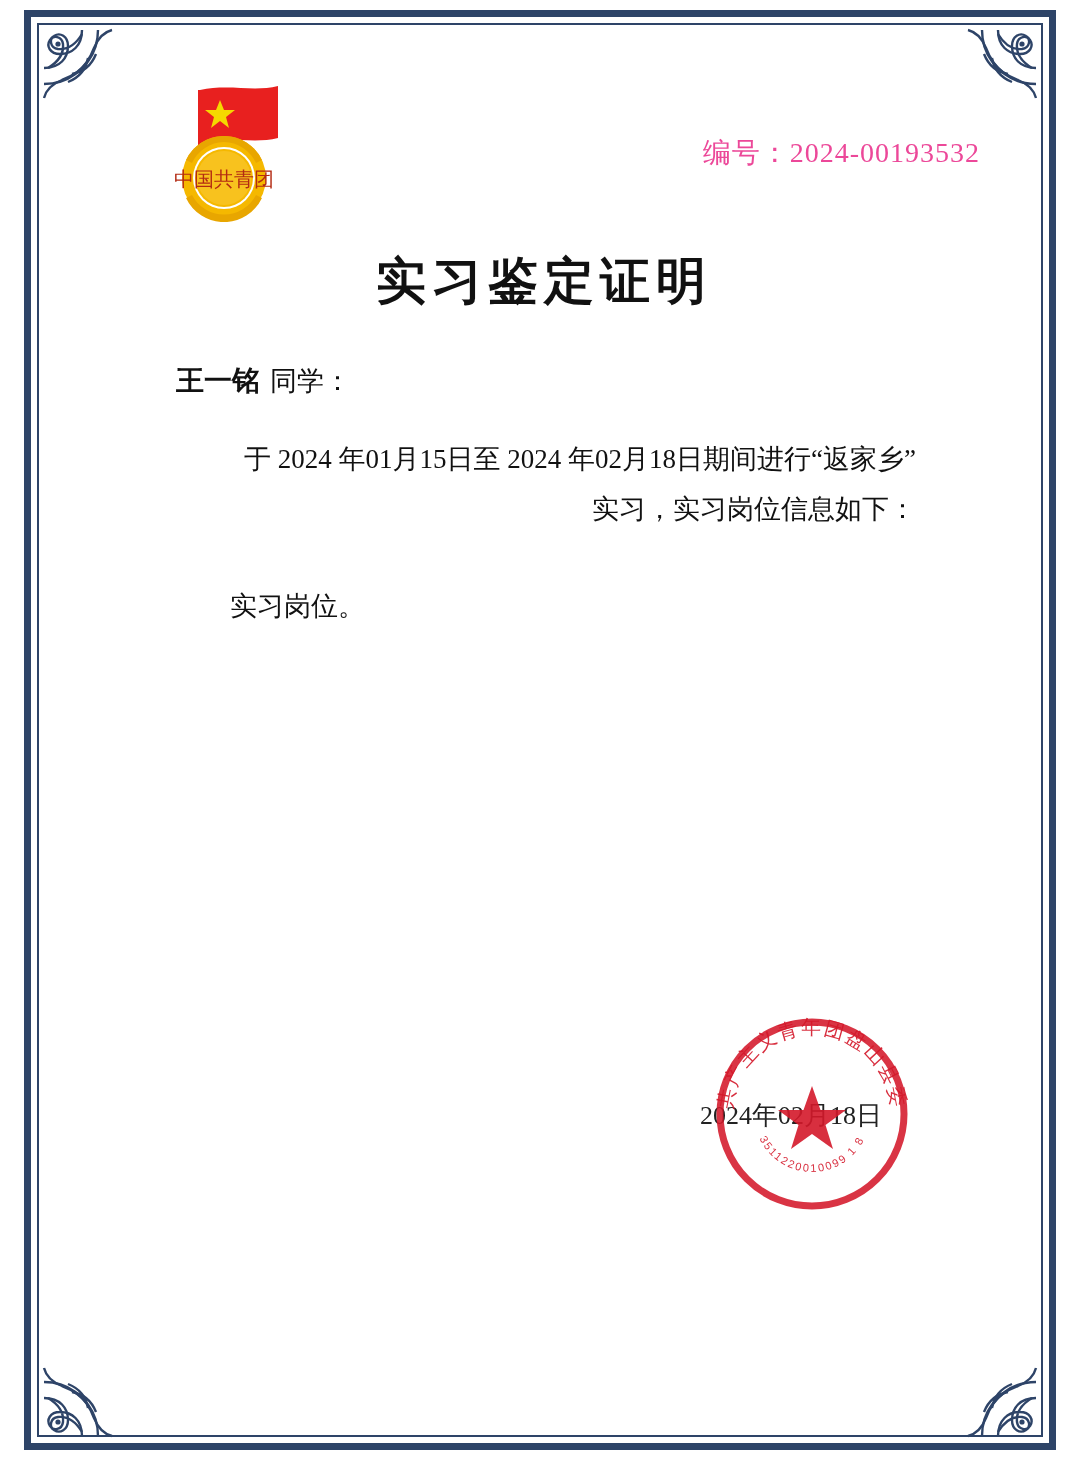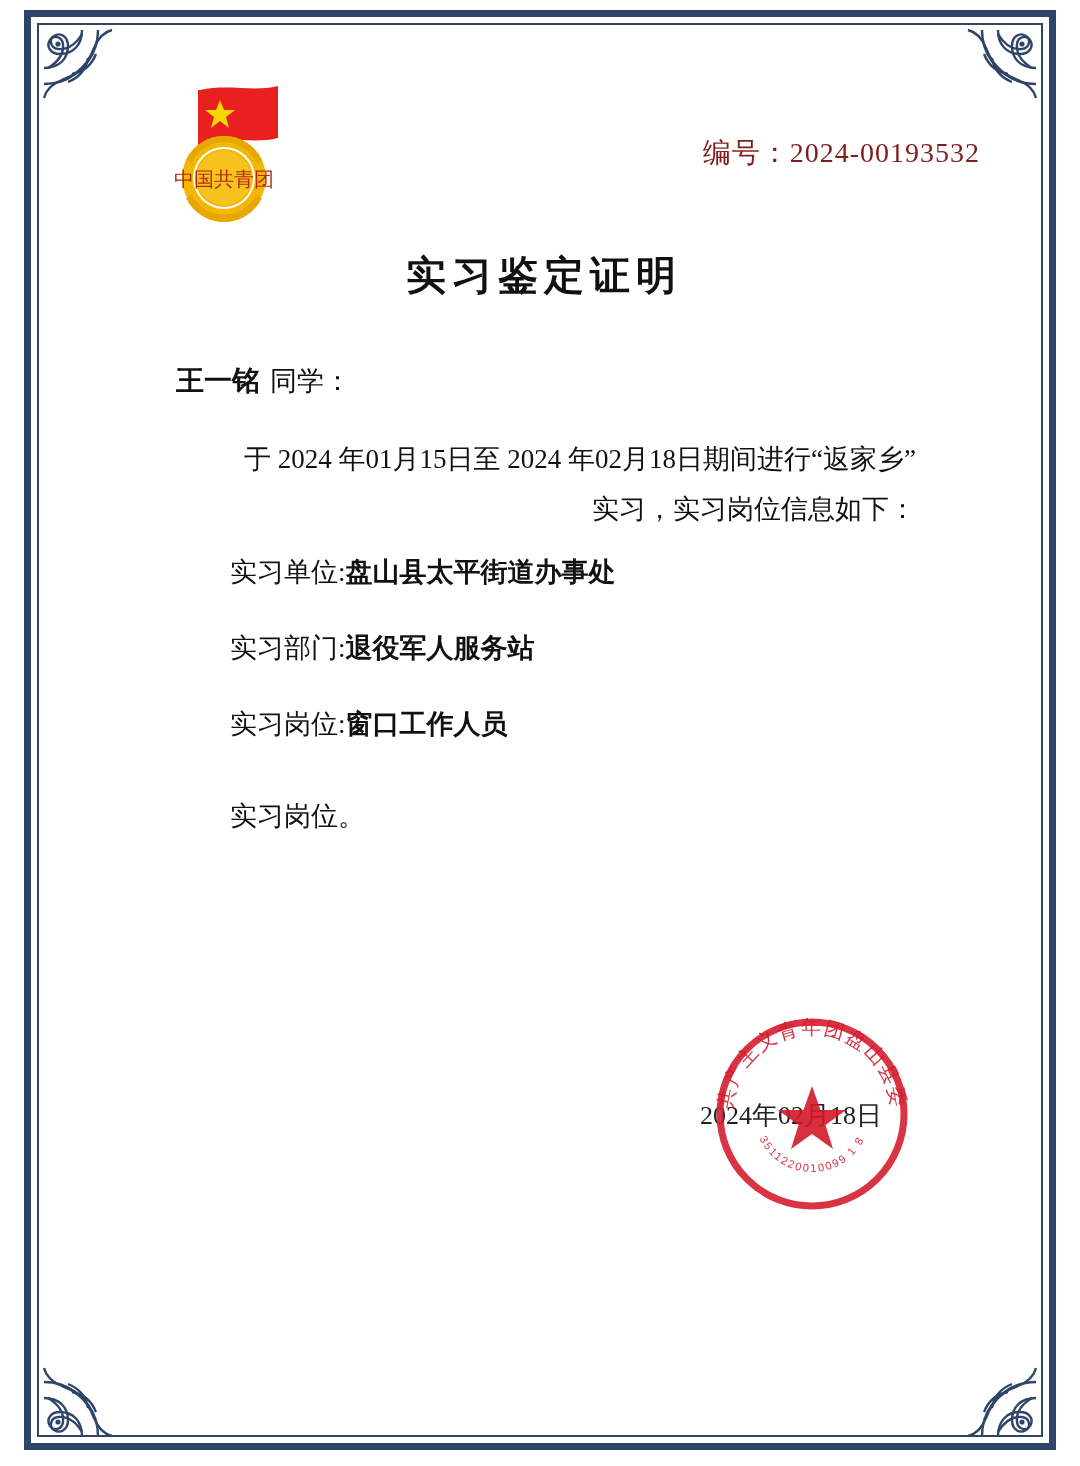--- a/index.html
+++ b/index.html
@@ -56,30 +56,30 @@
     width: 132px; height: 140px;
   }
   .emblem svg { display:block; width:132px; height:140px; }
 
   
   .serial {
     position: absolute;
     right: 100px; top: 134px;
     font-size: 28px;
     letter-spacing: 1px;
-    color: #7f1d1d;
+    color: #ec4899;
     white-space: nowrap;
   }
 
   
   .title {
     position: absolute;
     left: 0; right: 0; top: 248px;
     text-align: center;
-    font-size: 40px;
+    font-size: 50px;
     font-weight: bold;
     letter-spacing: 6px;
     font-family: "Liberation Serif", "DejaVu Serif", serif;
     padding-left: 8px;
   }
 
   
   .body-area {
     position: absolute;
     left: 176px; top: 362px;
@@ -233,31 +233,20 @@
   <div class="title">实习鉴定证明</div>
 
   <div class="body-area">
 
     <div class="salutation">
       <span class="name">王一铭</span><span>同学：</span>
     </div>
 
     <p class="para">于 2024 年01月15日至 2024 年02月18日期间进行“返家乡”实习，实习岗位信息如下：</p>
 
-    <div class="field-list">
-      <div class="field">
-        <span class="label">实习单位:</span><span class="value">盘山县太平街道办事处</span>
-      </div>
-      <div class="field">
-        <span class="label">实习部门:</span><span class="value">退役军人服务站</span>
-      </div>
-      <div class="field">
-        <span class="label">实习岗位:</span><span class="value">窗口工作人员</span>
-      </div>
-    </div>
 
 
     <p class="closing">实习岗位。</p>
   </div>
 
   <div class="date-line">2024年02月18日</div>
 
   <div class="seal">
     <svg viewBox="0 0 212 212" xmlns="http://www.w3.org/2000/svg">
       <defs>

